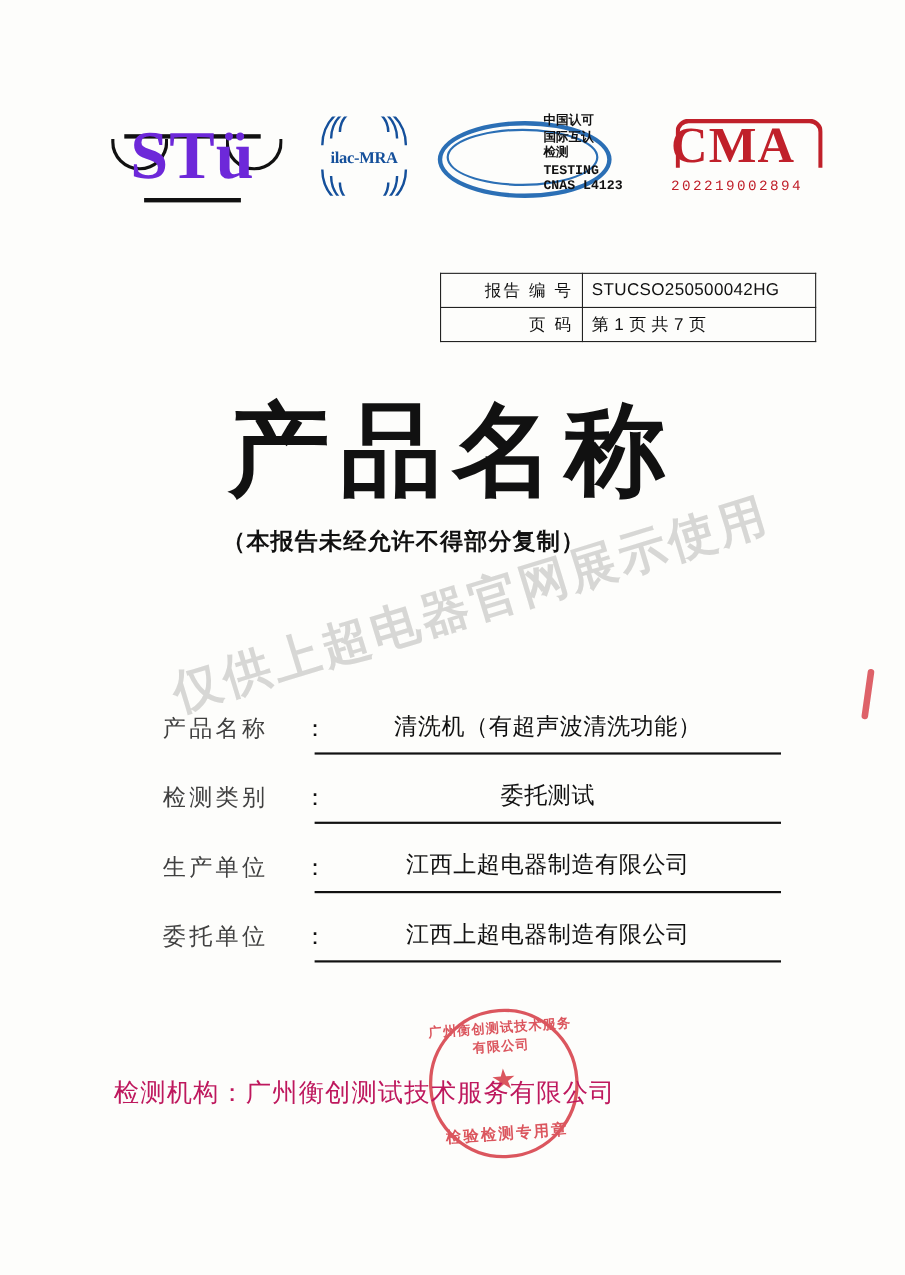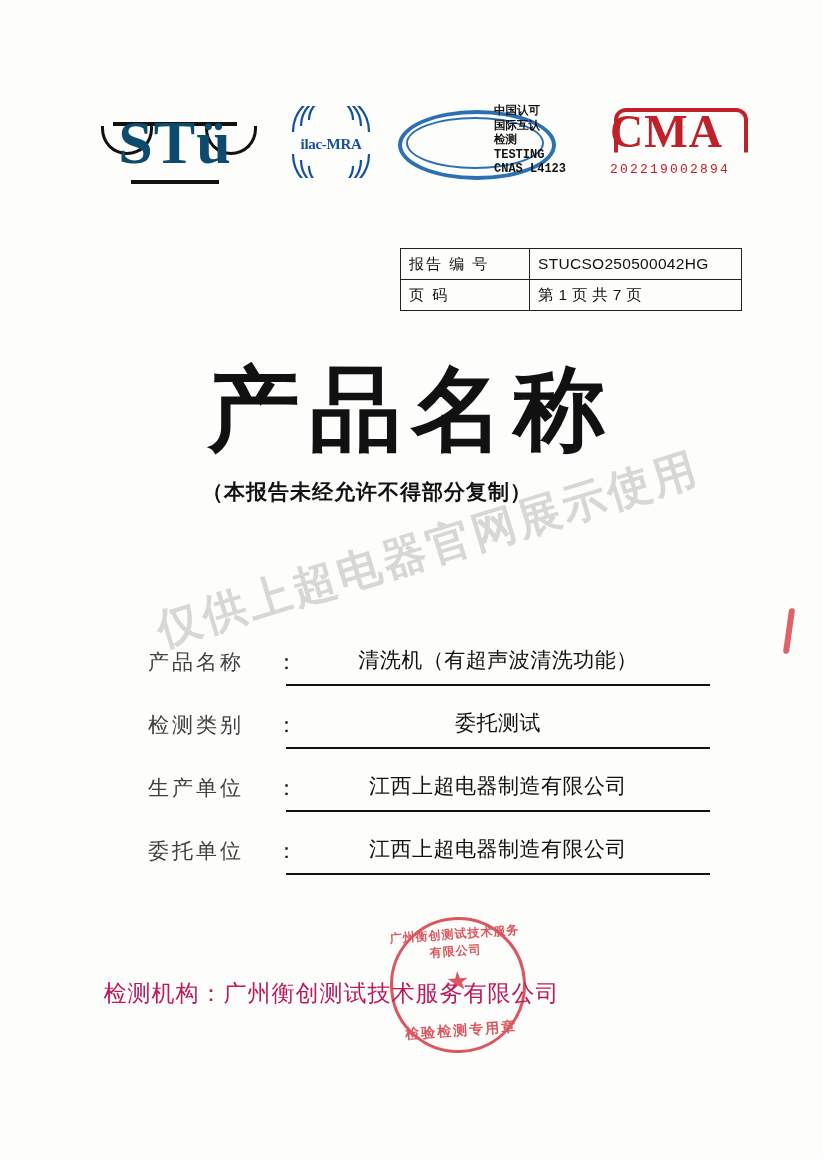--- a/index.html
+++ b/index.html
@@ -41,21 +41,21 @@
   .logo-stu .stu-text {
     position: absolute;
     left: 0;
     top: 8px;
     width: 160px;
     text-align: center;
     font-family: "Liberation Serif", serif;
     font-weight: bold;
     font-size: 62px;
     letter-spacing: 1px;
-    color: #0c4a6e;
+    color: #6d28d9;
     line-height: 76px;
   }
   .logo-stu .bar-top {
     position: absolute;
     left: 18px;
     top: 26px;
     width: 124px;
     height: 4px;
     background: #111;
   }
@@ -214,21 +214,21 @@
   .info-table td {
     border: 1px solid #222;
     height: 26px;
     padding: 2px 8px;
     font-size: 15px;
     color: #111;
   }
   .info-table .lbl {
     width: 112px;
     letter-spacing: 2px;
-    text-align: left;
+    text-align: right;
   }
   .info-table .val {
     font-family: "Liberation Sans", sans-serif;
     font-size: 15.5px;
     letter-spacing: 0.3px;
   }
 
   
   .big-title {
     position: absolute;

